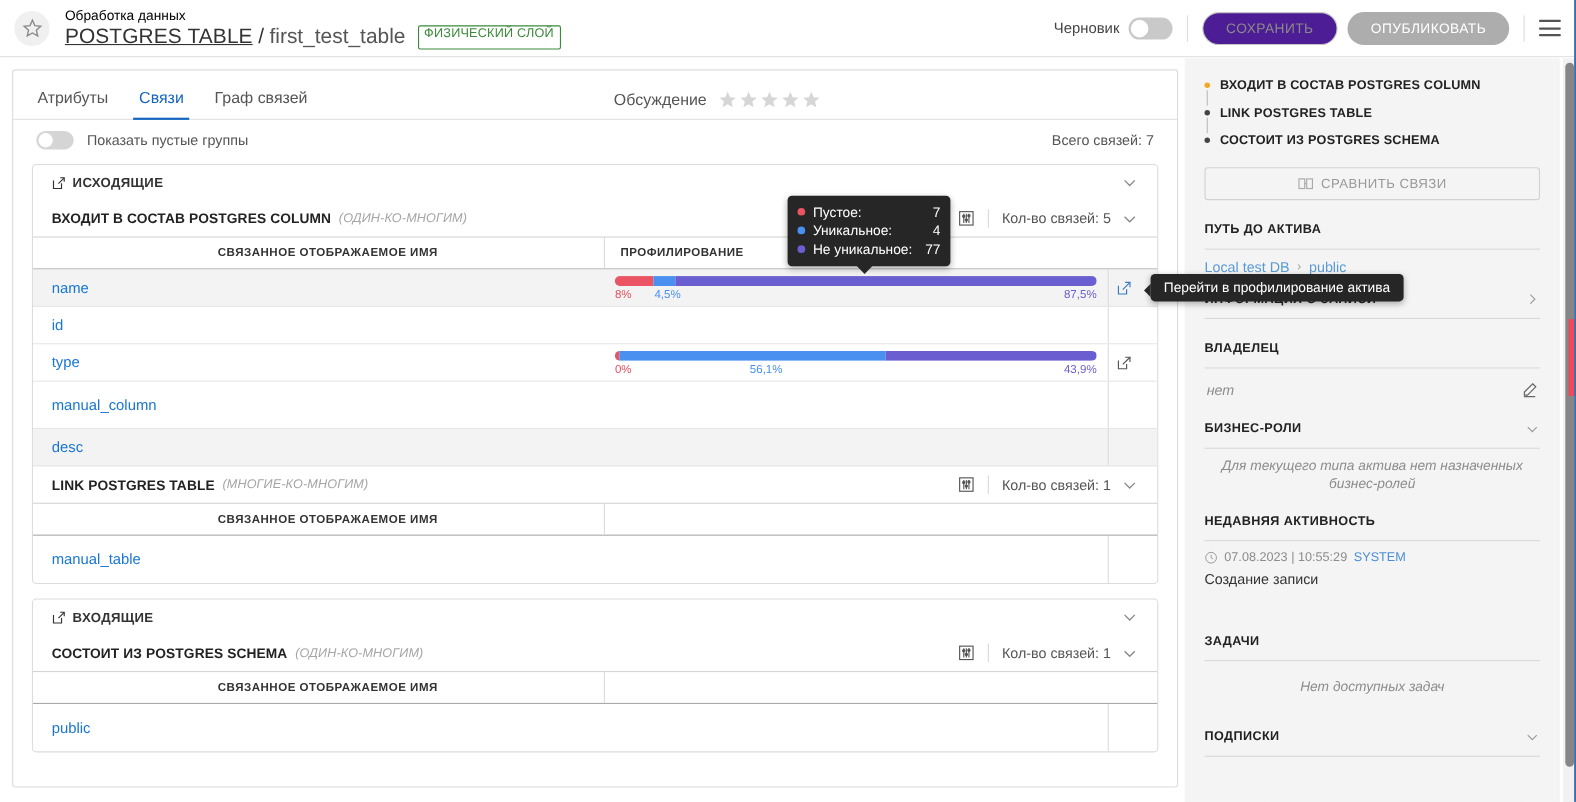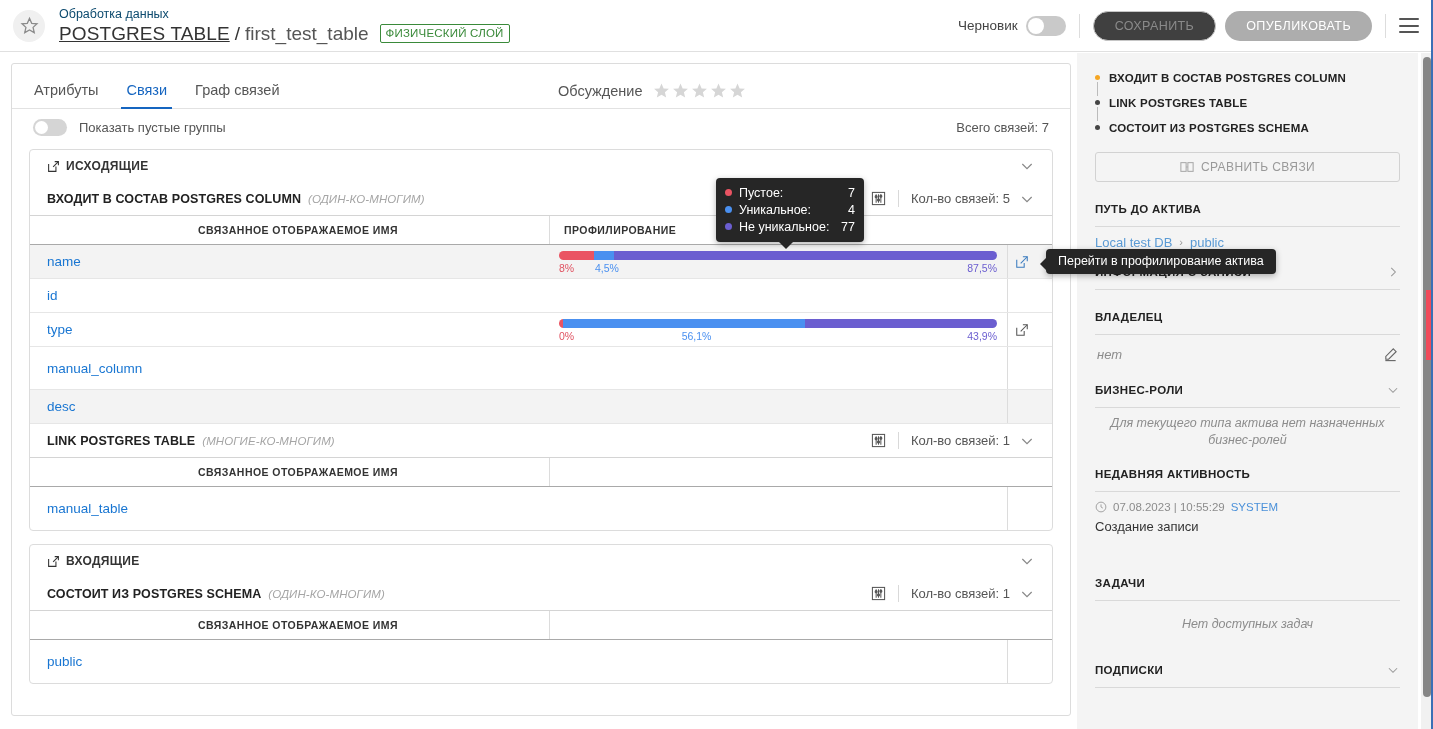--- a/index.html
+++ b/index.html
@@ -20,22 +20,22 @@
     display:flex; align-items:center;
   }
   .star-btn {
     width:32px; height:32px; border-radius:50%;
     background:#f0f0f0; margin-left:13px;
     display:flex; align-items:center; justify-content:center;
     cursor:pointer; flex:0 0 auto;
   }
   .star-btn svg { width:19px; height:19px; }
   .title-block { margin-left:14px; display:flex; flex-direction:column; justify-content:center; }
-  .breadcrumb-top { font-size:12.5px; color:#0c4a6e; line-height:15px; margin-bottom:1px; }
-  .title-row { display:flex; align-items:center; gap:0px; }
+  .breadcrumb-top { font-size:12.5px; color:#000000; line-height:15px; margin-bottom:1px; }
+  .title-row { display:flex; gap:0px; }
   .title-main {
     font-size:19px; color:#333; text-decoration:underline;
     cursor:pointer; letter-spacing:0.1px;
   }
   .title-sep { font-size:19px; color:#333; margin:0 5px; }
   .title-sub { font-size:19px; color:#555; }
   .layer-badge {
     margin-left:11px; border:1px solid #3a8a3a; color:#3a8a3a;
     font-size:11.5px; padding:1.5px 5px 2px 5px; border-radius:2px;
     letter-spacing:0.2px; white-space:nowrap; line-height:13px;
@@ -45,21 +45,21 @@
   .toggle {
     width:40px; height:20px; border-radius:10px; background:#c9c9c9;
     position:relative; cursor:pointer; flex:0 0 auto;
   }
   .toggle .knob {
     position:absolute; top:2px; left:2px; width:16px; height:16px;
     border-radius:50%; background:#fff;
   }
   .vdiv { width:1px; height:24px; background:#ddd; margin:0 13px; }
   .btn-outline {
-    border:1px solid #c6c6c6; background:#404040; color:#8a8a8a;
+    border:1px solid #c6c6c6; background:#4c1d95; color:#8a8a8a;
     border-radius:16px; height:30px; padding:0 21px;
     font-size:12.5px; letter-spacing:0.4px; cursor:pointer;
     font-family:"Liberation Sans", sans-serif;
   }
   .btn-filled {
     border:none; background:#adadad; color:#fff;
     border-radius:16px; height:30px; padding:0 21px;
     font-size:12.5px; letter-spacing:0.4px; cursor:pointer; margin-left:9px;
     font-family:"Liberation Sans", sans-serif;
   }

